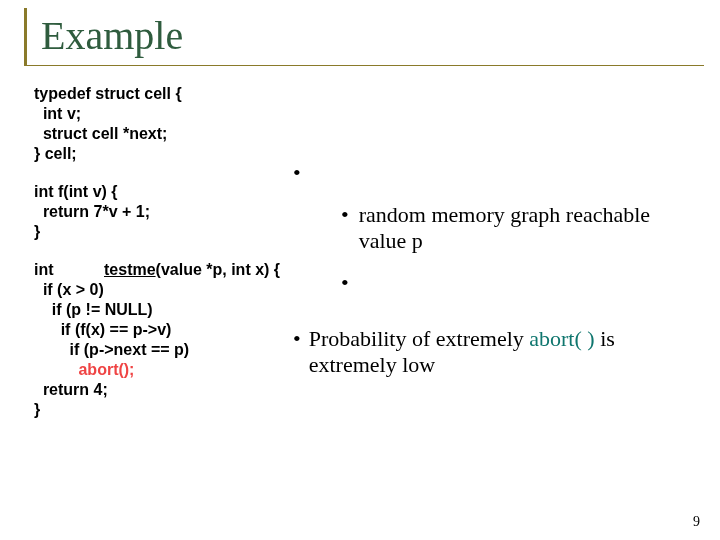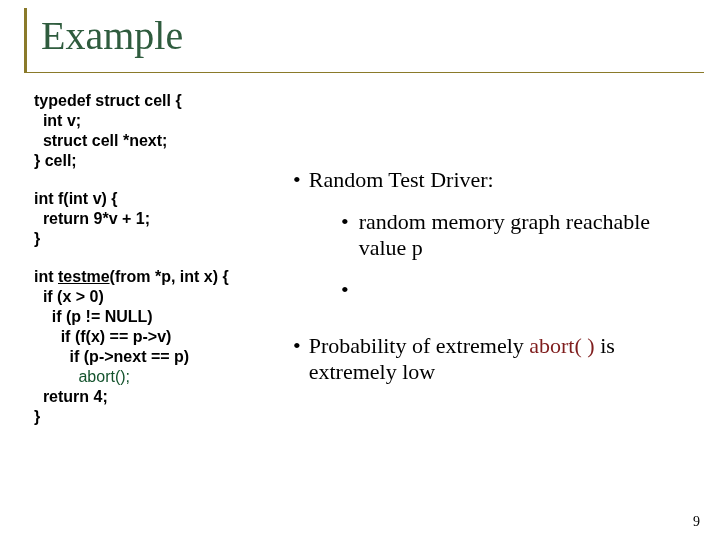--- a/index.html
+++ b/index.html
@@ -6,21 +6,21 @@
   html, body { width: 720px; height: 540px; font-family: Arial, Helvetica, sans-serif; background: #fff; overflow: hidden; }
   .slide {
     position: relative;
     width: 720px;
     height: 540px;
     padding: 8px 24px 0 24px;
   }
   .title-wrap {
     border-left: 3px solid #8a7a2a;
     border-bottom: 1px solid #8a7a2a;
-    padding: 4px 0 13px 14px;
+    padding: 4px 0 6px 14px;
     margin-bottom: 18px;
     width: 680px;
   }
   .title {
     font-family: "Times New Roman", Times, serif;
     font-size: 40px;
     color: #2f5c3e;
     font-weight: normal;
   }
   .columns {
@@ -38,40 +38,40 @@
     padding-top: 76px;
   }
   .code {
     font-family: Arial, Helvetica, sans-serif;
     font-size: 16px;
     line-height: 1.25;
     color: #000;
     white-space: pre;
   }
   .bold { font-weight: bold; }
-  .ul { text-decoration: underline; }
-  .red { color: #14532d; font-weight: normal; }
+  .ul { text-decoration: underline; margin-left: 46px; }
+  .red { color: #ef4444; font-weight: bold; }
   .b1 {
     font-family: "Times New Roman", Times, serif;
     font-size: 22px;
     color: #000;
     margin-bottom: 16px;
   }
   .b2 {
     font-family: "Times New Roman", Times, serif;
     font-size: 22px;
     color: #000;
     margin-left: 48px;
     margin-bottom: 16px;
     display: flex;
   }
   .b2 .dot { margin-right: 10px; }
   .b1 .dot { margin-right: 8px; }
   .b1-row { display: flex; align-items: flex-start; }
-  .abort { color: #7f1d1d; }
+  .abort { color: #0f766e; }
   .pagenum {
     position: absolute;
     bottom: 10px;
     right: 20px;
     font-family: "Times New Roman", Times, serif;
     font-size: 14px;
     color: #000;
   }
   .block { margin-bottom: 18px; }
 </style>
@@ -86,37 +86,36 @@
 
   <div class="columns">
 
     <div class="left">
       <div class="code block"><span class="bold">typedef struct cell {</span>
 <span class="bold">  int v;</span>
 <span class="bold">  struct cell *next;</span>
 <span class="bold">} cell;</span></div>
 
       <div class="code block"><span class="bold">int f(int v) {</span>
-<span class="bold">  return 9*v + 1;</span>
+<span class="bold">  return 7*v + 1;</span>
 <span class="bold">}</span></div>
 
-      <div class="code"><span class="bold">int </span><span class="bold ul">testme</span><span class="bold">(from *p, int x) {</span>
+      <div class="code"><span class="bold">int </span><span class="bold ul">testme</span><span class="bold">(value *p, int x) {</span>
 <span class="bold">  if (x &gt; 0)</span>
 <span class="bold">    if (p != NULL)</span>
 <span class="bold">      if (f(x) == p-&gt;v)</span>
 <span class="bold">        if (p-&gt;next == p)</span>
 <span class="bold">          </span><span class="red">abort();</span>
 <span class="bold">  return 4;</span>
 <span class="bold">}</span></div>
     </div>
 
     <div class="right">
       <div class="b1 b1-row">
         <span class="dot">•</span>
-        <span>Random Test Driver:</span>
       </div>
 
       <div class="b2">
         <span class="dot">•</span>
         <span>random memory graph reachable value p</span>
       </div>
 
       <div class="b2">
         <span class="dot">•</span>
       </div>

